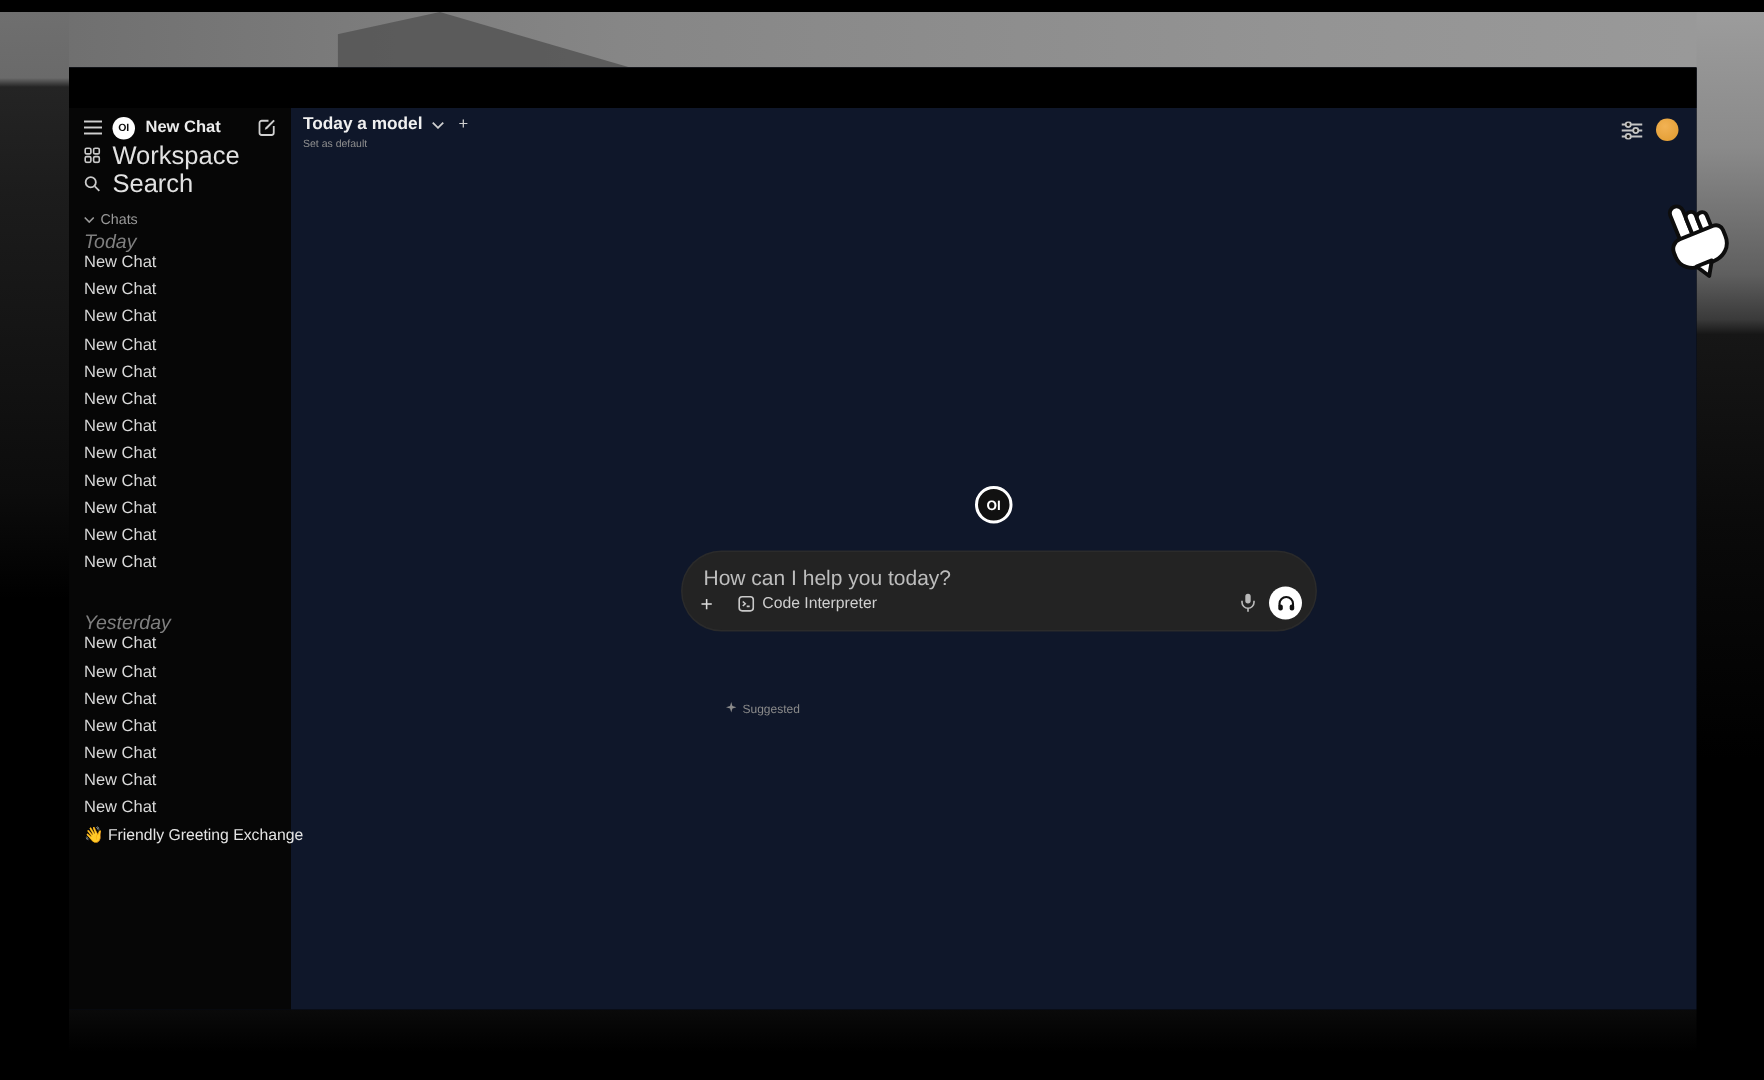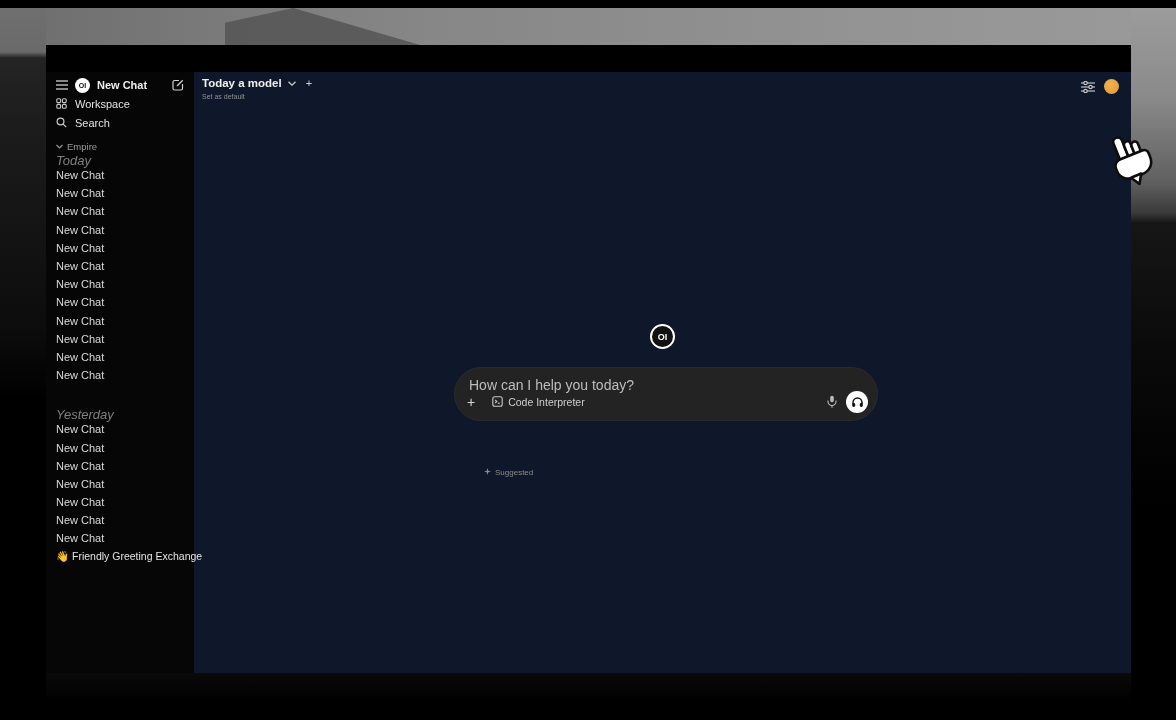--- a/index.html
+++ b/index.html
@@ -23,21 +23,21 @@
   .app { position:absolute; left:46px; top:45px; width:1085px; height:628px; background:#0f172a; }
   .letterbox { position:absolute; left:0; top:0; width:100%; height:27px; background:#000; }
 
   
   .sidebar { position:absolute; left:0; top:27px; width:148px; height:601px; background:#060606;
              padding:4px 10px 0 10px; color:#dcdcdc; }
   .sb-header { height:18px; display:flex; align-items:center; gap:7px; }
   .sb-title { font-size:11px; font-weight:bold; color:#ececec; flex:1; white-space:nowrap; }
   .logo-sm { width:15px; height:15px; border-radius:50%; background:#fff; color:#0a0a0a;
              font-size:7px; font-weight:bold; display:flex; align-items:center; justify-content:center; flex:none; }
-  .sb-row { height:19px; display:flex; align-items:center; gap:8px; font-size:11px; font-weight:500; color:#e2e2e2; cursor:pointer; }
+  .sb-row { height:19px; display:flex; align-items:center; gap:8px; font-size:17px; font-weight:500; color:#e2e2e2; cursor:pointer; }
   .sb-chats { margin-top:8px; height:12px; display:flex; align-items:center; gap:4px; font-size:9.5px; color:#9a9a9a; }
   .sb-sec-label { margin-top:2px; height:12px; font-size:13px; color:#7f7f7f; display:flex; align-items:center;font-style:italic; }
   .sb-sec-label.second { margin-top:24px; }
   .chat-list { list-style:none; }
   .chat-list li { height:18.2px; display:flex; align-items:center; font-size:11px; color:#d9d9d9; cursor:pointer; white-space:nowrap; }
   .pinned { height:18px; display:flex; align-items:center; font-size:10.5px; color:#e4e4e4; cursor:pointer; white-space:nowrap; }
   .icn { flex:none; display:inline-flex; align-items:center; justify-content:center; color:#c9c9c9; }
 
   
   .main { position:absolute; left:148px; top:27px; width:937px; height:601px; }
@@ -52,21 +52,21 @@
   .greeting { position:absolute; left:0; top:252px; width:100%; display:flex; align-items:center; justify-content:center; gap:11px; }
   .logo-lg { width:25px; height:25px; border-radius:50%; background:#111; border:2px solid #fff; color:#fff;
              font-size:9px; font-weight:bold; display:flex; align-items:center; justify-content:center; }
   .greeting-text { font-size:19.5px; font-weight:500; color:#f2f2f2; letter-spacing:.2px; }
 
   .input-card { position:absolute; left:261px; top:296px; width:422px; height:52px; background:#232323;
                 border-radius:26px; box-shadow:0 0 0 1px #2b2b2b; }
   .input-placeholder { position:absolute; left:14px; top:9px; font-size:14px; color:#bdbdbd; }
   .input-bottom { position:absolute; left:12px; right:9px; bottom:7px; height:22px; display:flex; align-items:center; }
   .plus-btn { font-size:14px; color:#d8d8d8; cursor:pointer; line-height:1; }
-  .ci-pill { display:flex; align-items:flex-start; gap:5px; margin-left:17px; cursor:pointer; }
+  .ci-pill { display:flex; align-items:center; gap:5px; margin-left:17px; cursor:pointer; }
   .ci-label { font-size:10.5px; font-weight:500; color:#cfcfcf; }
   .input-spacer { flex:1; }
   .mic-btn { cursor:pointer; color:#b9b9b9; display:flex; margin-right:9px; }
   .headset-btn { width:22px; height:22px; border-radius:50%; background:#fff; display:flex; align-items:center; justify-content:center; cursor:pointer; }
 
   .suggested { position:absolute; left:290px; top:351px; width:380px;margin-top:44px; }
   .suggested-header { height:10px; display:flex; align-items:center; gap:4px; font-size:8px; color:#8b8b8b; }
   .sg-items { margin-top:6px; }
   .sg-item { margin-bottom:9px; cursor:pointer; }
   .sg-title { font-size:11px; font-weight:600; color:#eaeaea; line-height:12px; }
@@ -131,21 +131,21 @@
       </span>
       <span>Search</span>
     </div>
 
     <div class="sb-chats">
       <span class="icn">
         <svg width="7" height="5" viewBox="0 0 7 5" fill="none" stroke="#9a9a9a" stroke-width="1.1">
             <polyline points="0.5,1 3.5,4 6.5,1"></polyline>
           </svg>
       </span>
-      <span>Empire</span>
+      <span>Chats</span>
     </div>
 
     <div class="sb-sec-label">Today</div>
     <ul class="chat-list">
 
     <li>New Chat</li>
         <li>New Chat</li>
         <li>New Chat</li>
         <li>New Chat</li>
         <li>New Chat</li>

